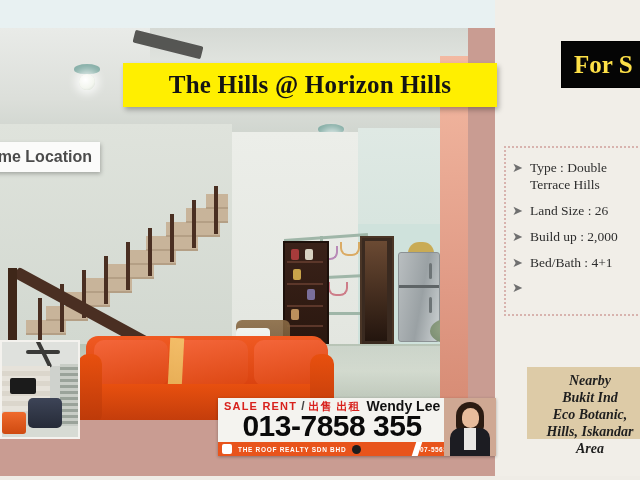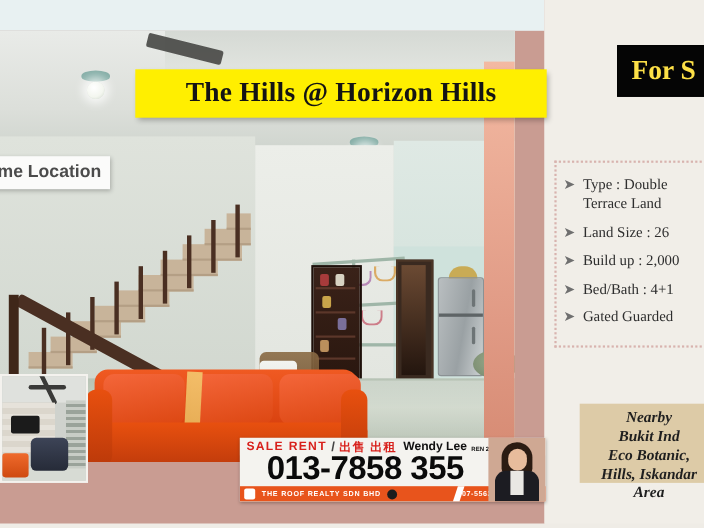--- a/index.html
+++ b/index.html
@@ -192,21 +192,21 @@
   
   .contact{
     position:absolute;left:218px;top:398px;width:278px;height:58px;
     background:#f4f3ef;overflow:hidden;box-shadow:0 1px 3px rgba(0,0,0,.3);
   }
   .c-top{position:absolute;left:0;top:0;width:278px;height:16px;background:#f4f3ef;
     display:flex;align-items:center;padding-left:6px;box-sizing:border-box;gap:4px;}
   .c-sale{color:#d8211c;font-weight:bold;font-size:11px;letter-spacing:1.2px;}
   .c-slash{color:#444;font-weight:bold;font-size:12px;}
   .c-cn{color:#d8211c;font-weight:bold;font-size:11px;letter-spacing:1px;}
-  .c-name{color:#111;font-weight:bold;font-size:11px;margin-left:2px;}
+  .c-name{color:#111;font-weight:bold;font-size:14px;margin-left:2px;}
   .c-ren{color:#111;font-weight:bold;font-size:5.5px;align-self:flex-end;margin-bottom:2px;}
   .c-phone{position:absolute;left:4px;top:12px;width:220px;height:32px;
     display:flex;align-items:center;justify-content:center;}
   .c-phone span{font-weight:bold;font-size:30px;color:#0a0a0a;letter-spacing:-.5px;
     font-family:"Liberation Sans",sans-serif;}
   .c-bot{position:absolute;left:0;top:44px;width:278px;height:14px;background:#e8541c;
     display:flex;align-items:center;gap:6px;padding-left:4px;box-sizing:border-box;}
   .c-logo{width:10px;height:10px;background:#fff;border-radius:2px;flex:0 0 auto;}
   .c-firm{color:#fff;font-weight:bold;font-size:6.5px;letter-spacing:.7px;}
   .c-tel{color:#fff;font-weight:bold;font-size:6.5px;letter-spacing:.5px;margin-left:auto;margin-right:34px;}
@@ -355,37 +355,36 @@
   </div>
 
   <div class="forsale">
     <span>For S</span>
   </div>
 
   <div class="specs">
     <div class="spec-row">
       <div class="spec-arrow">➤</div>
       <div class="spec-text">Type : Double 
-Terrace Land</div>
+Terrace Hills</div>
     </div>
     <div class="spec-row">
       <div class="spec-arrow">➤</div>
       <div class="spec-text">Land Size : 26 </div>
     </div>
     <div class="spec-row">
       <div class="spec-arrow">➤</div>
       <div class="spec-text">Build up : 2,000</div>
     </div>
     <div class="spec-row">
       <div class="spec-arrow">➤</div>
       <div class="spec-text">Bed/Bath  : 4+1</div>
     </div>
     <div class="spec-row">
       <div class="spec-arrow">➤</div>
-      <div class="spec-text">Gated Guarded</div>
     </div>
   </div>
 
   <div class="nearby">
     <div class="nearby-line">Nearby</div>
     <div class="nearby-line">Bukit Ind</div>
     <div class="nearby-line">Eco Botanic,</div>
     <div class="nearby-line">Hills, Iskandar</div>
     <div class="nearby-line">Area</div>
   </div>

